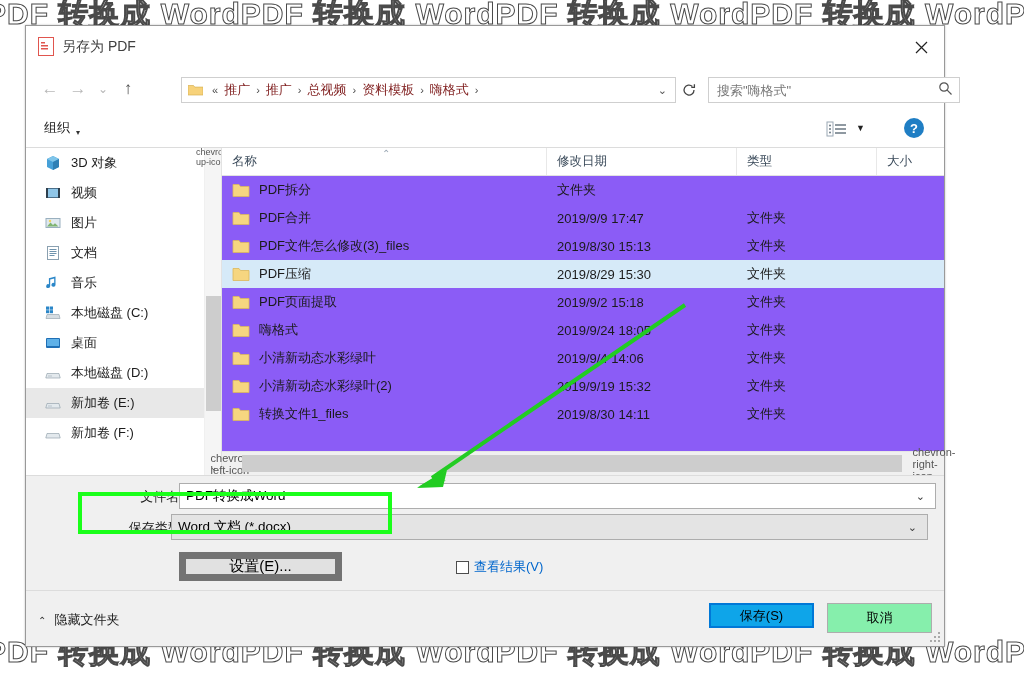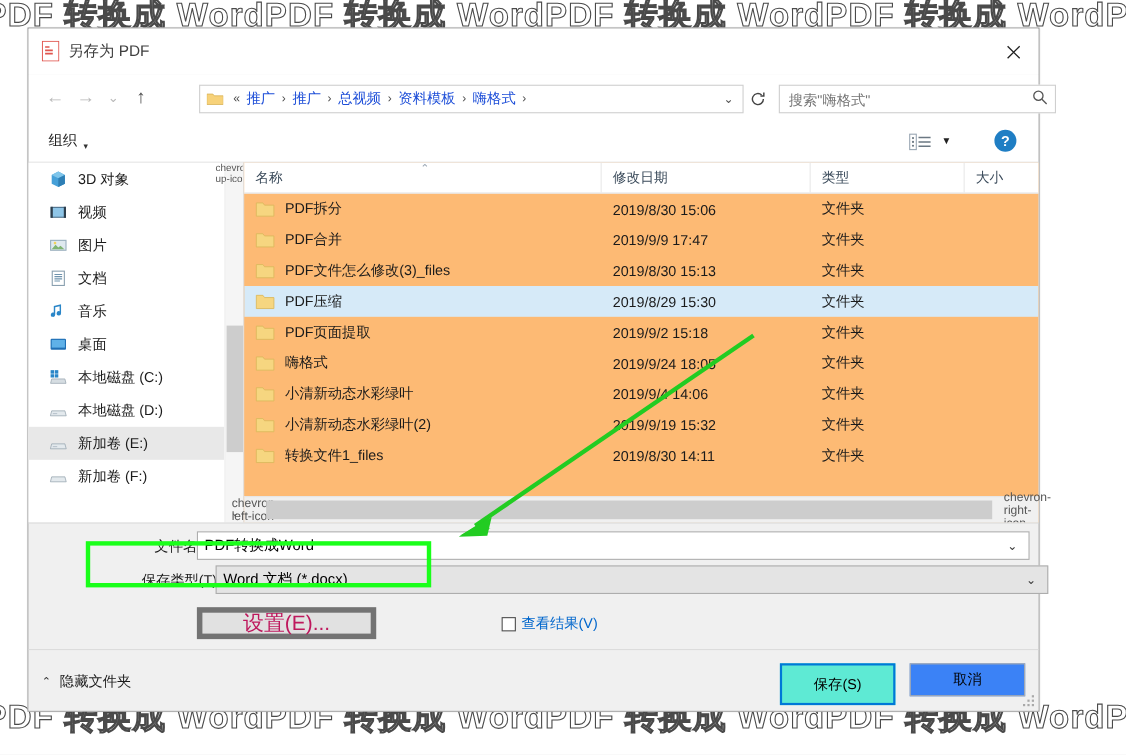--- a/index.html
+++ b/index.html
@@ -43,21 +43,21 @@
   .nav-arrows { position:absolute; left:10px; top:8px; display:flex; align-items:center; }
   .nav-btn { width:28px; height:26px; display:flex; align-items:center; justify-content:center; color:#b8b8b8; font-size:17px; }
   .nav-btn.enabled { color:#4d4d4d; }
   .nav-btn.small { width:22px; font-size:12px; }
   .addressbar {
     position:absolute; left:155px; top:9px; width:495px; height:26px;
     border:1px solid #cfcfcf; background:#fff; display:flex; align-items:center;
     padding:0 4px; font-size:13px;
   }
   .addr-folder-icon { width:15px; height:12px; margin:0 5px 0 2px; flex:none; }
-  .crumb { color:#1d4ed8; padding:0 2px; white-space:nowrap; }
+  .crumb { color:#7f1d1d; padding:0 2px; white-space:nowrap; }
   .crumb-sep { color:#4a4a4a; padding:0 4px; font-size:11px; }
   .addr-chevron { margin-left:auto; color:#555; font-size:11px; padding-right:4px; }
   .refresh-btn {
     position:absolute; left:650px; top:9px; width:26px; height:26px;
     display:flex; align-items:center; justify-content:center; color:#444; font-size:14px;
   }
   .searchbox {
     position:absolute; left:682px; top:9px; width:252px; height:26px;
     border:1px solid #cfcfcf; background:#fff; display:flex; align-items:center;
     padding:0 6px;
@@ -88,21 +88,21 @@
   .side-item.sel { background:#e8e8e8; }
   .side-ico { width:18px; height:18px; margin-right:9px; flex:none; display:flex; align-items:center; justify-content:center; }
   .side-scroll {
     width:17px; background:#f5f5f5; position:relative; flex:none;
     border-left:1px solid #f0f0f0;
   }
   .sb-arrow { position:absolute; left:0; width:17px; height:17px; display:flex; align-items:center; justify-content:center; color:#555; font-size:9px; }
   .sb-up { top:0; } .sb-down { bottom:0; }
   .sb-thumb { position:absolute; left:1px; width:15px; background:#cdcdcd; }
 
-  .filelist { flex:1; position:relative; background:#fdba74; border-left:1px solid #e2e2e2; }
+  .filelist { flex:1; position:relative; background:#8b5cf6; border-left:1px solid #e2e2e2; }
   .col-head { height:28px; display:flex; border-bottom:1px solid #e2e2e2; position:relative; background:#fff; }
   .col {
     font-size:12.5px; color:#3a4a5a; display:flex; align-items:center; padding-left:10px;
     border-right:1px solid #e8e8e8; position:relative;
   }
   .col.name { width:325px; } .col.date { width:190px; } .col.type { width:140px; } .col.size { width:auto; flex:1; border-right:none; }
   .sort-caret { position:absolute; left:160px; top:0px; font-size:10px; color:#9aa7b4; }
   .rows { position:absolute; left:0; top:28px; right:0; bottom:28px; overflow:hidden; }
   .row { height:28px; display:flex; align-items:center; font-size:13px; color:#1b1b1b; }
   .row.sel { background:#d6eaf8; }
@@ -123,40 +123,40 @@
   .formarea { position:relative; height:115px; background:#f0f0f0; border-top:1px solid #dcdcdc; }
   .field-label { position:absolute; font-size:13px; color:#1b1b1b; text-align:right; }
   .combo {
     position:absolute; height:26px; border:1px solid #adadad; display:flex; align-items:center;
     padding:0 2px 0 6px; font-size:13.5px; color:#000;
   }
   .combo.name-combo { background:#fff; }
   .combo.type-combo { background:#e4e4e4; }
   .combo .chev { margin-left:auto; font-size:11px; color:#3c3c3c; padding-right:8px; }
   .btn {
-    position:absolute; border:5px solid #737373; background:#e1e1e1; font-size:19px;
-    display:flex; align-items:center; justify-content:center; color:#be185d;
+    position:absolute; border:7px solid #737373; background:#e1e1e1; font-size:15px;
+    display:flex; align-items:center; justify-content:center; color:#000000;
     font-family:inherit;
   }
   .chk-wrap { position:absolute; display:flex; align-items:center; font-size:13px; }
   .chk-box { width:13px; height:13px; border:1px solid #4d4d4d; background:#fff; margin-right:5px; }
   .chk-label { color:#0066cc; }
 
   
   .footer { position:relative; height:56px; background:#f0f0f0; border-top:1px solid #dcdcdc; }
   .hidefolders { position:absolute; left:12px; top:20px; display:flex; align-items:center; font-size:13px; color:#1b1b1b; }
   .hf-caret { font-size:10px; margin-right:8px; color:#333; }
   .btn-save {
-    position:absolute; right:130px; top:12px; width:105px; height:38px;
-    border:2px solid #0078d7; background:#5eead4; display:flex; align-items:center; justify-content:center;
+    position:absolute; right:130px; top:12px; width:105px; height:25px;
+    border:2px solid #0078d7; background:#0ea5e9; display:flex; align-items:center; justify-content:center;
     font-size:13px;
   }
   .btn-cancel {
     position:absolute; right:12px; top:12px; width:105px; height:30px;
-    border:1px solid #adadad; background:#3b82f6; display:flex; align-items:center; justify-content:center;
+    border:1px solid #adadad; background:#86efac; display:flex; align-items:center; justify-content:center;
     font-size:13px;
   }
   .grip { position:absolute; right:3px; bottom:3px; width:12px; height:12px; }
 
   
   .anno-svg { position:absolute; left:0; top:0; width:1024px; height:686px; pointer-events:none; z-index:50; }
   .green-box {
     position:absolute; left:78px; top:492px; width:314px; height:42px;
     border:4px solid #1aff1a; z-index:40;
   }
@@ -305,41 +305,41 @@
         <span class="side-ico">
           <svg width="16" height="16" viewBox="0 0 16 16">
             <path d="M10.5 1.5v8.2a2 2 0 1 1-1.3-1.8V3.4l-4 1v6.6a2 2 0 1 1-1.3-1.8V3.2z" fill="#2a86c8"></path>
           </svg>
         </span>
         <span>音乐</span>
       </div>
       <div class="side-item">
         <span class="side-ico">
           <svg width="16" height="16" viewBox="0 0 16 16">
-            <rect x="1" y="3" width="14" height="10" rx="1" fill="#1f6fb5"></rect>
-            <rect x="2" y="4" width="12" height="7" fill="#5fb1e8"></rect>
-          </svg>
-        </span>
-        <span>桌面</span>
-      </div>
-      <div class="side-item">
-        <span class="side-ico">
-          <svg width="16" height="16" viewBox="0 0 16 16">
             <path d="M2 9.5h12l1 4H1z" fill="#d6dde2" stroke="#9aa7b1" stroke-width=".7"></path>
             <rect x="1" y="1.5" width="3.2" height="3.2" fill="#2a86c8"></rect>
             <rect x="4.8" y="1.5" width="3.2" height="3.2" fill="#2a86c8"></rect>
             <rect x="1" y="5.2" width="3.2" height="3" fill="#2a86c8"></rect>
             <rect x="4.8" y="5.2" width="3.2" height="3" fill="#2a86c8"></rect>
           </svg>
         </span>
         <span>本地磁盘 (C:)</span>
       </div>
       <div class="side-item">
         <span class="side-ico">
           <svg width="16" height="16" viewBox="0 0 16 16">
+            <rect x="1" y="3" width="14" height="10" rx="1" fill="#1f6fb5"></rect>
+            <rect x="2" y="4" width="12" height="7" fill="#5fb1e8"></rect>
+          </svg>
+        </span>
+        <span>桌面</span>
+      </div>
+      <div class="side-item">
+        <span class="side-ico">
+          <svg width="16" height="16" viewBox="0 0 16 16">
             <path d="M2 8.5h12l1.2 4.5H0.8z" fill="#e3e9ed" stroke="#97a5af" stroke-width=".7"></path>
             <rect x="3" y="10.5" width="4" height="1" fill="#b9c4cc"></rect>
           </svg>
         </span>
         <span>本地磁盘 (D:)</span>
       </div>
       <div class="side-item sel">
         <span class="side-ico">
           <svg width="16" height="16" viewBox="0 0 16 16">
             <path d="M2 8.5h12l1.2 4.5H0.8z" fill="#e3e9ed" stroke="#97a5af" stroke-width=".7"></path>
@@ -384,21 +384,20 @@
       <div class="rows">
         <div class="row">
           <div class="cell-name">
             <span class="folder-ico">
               <svg width="18" height="15" viewBox="0 0 18 15">
                   <path d="M1 1.5h6l1.5 2H17V13.5H1z" fill="#f6d680" stroke="#dcb85c" stroke-width=".8"></path>
                 </svg>
             </span>
             <span>PDF拆分</span>
           </div>
-          <div class="cell-date">2019/8/30 15:06</div>
           <div class="cell-type">文件夹</div>
           <div class="cell-size"></div>
         </div>
         <div class="row">
           <div class="cell-name">
             <span class="folder-ico">
               <svg width="18" height="15" viewBox="0 0 18 15">
                   <path d="M1 1.5h6l1.5 2H17V13.5H1z" fill="#f6d680" stroke="#dcb85c" stroke-width=".8"></path>
                 </svg>
             </span>
@@ -512,21 +511,21 @@
   </div>
 
   <div class="formarea">
     <div class="field-label" style="left:75px; top:12px; width:100px;">文件名(N):</div>
     <div class="combo name-combo" style="left:153px; top:7px; width:757px;">
       <span>PDF转换成Word</span>
       <span class="chev">⌄</span>
     </div>
 
     <div class="field-label" style="left:57px; top:43px; width:118px;">保存类型(T):</div>
-    <div class="combo type-combo" style="left:170px; top:38px; width:757px;">
+    <div class="combo type-combo" style="left:145px; top:38px; width:757px;">
       <span>Word 文档 (*.docx)</span>
       <span class="chev">⌄</span>
     </div>
 
     <div class="btn" style="left:153px; top:76px; width:163px; height:29px;">
       <span>设置(E)...</span>
     </div>
 
     <div class="chk-wrap" style="left:430px; top:82px;">
       <span class="chk-box"></span>

